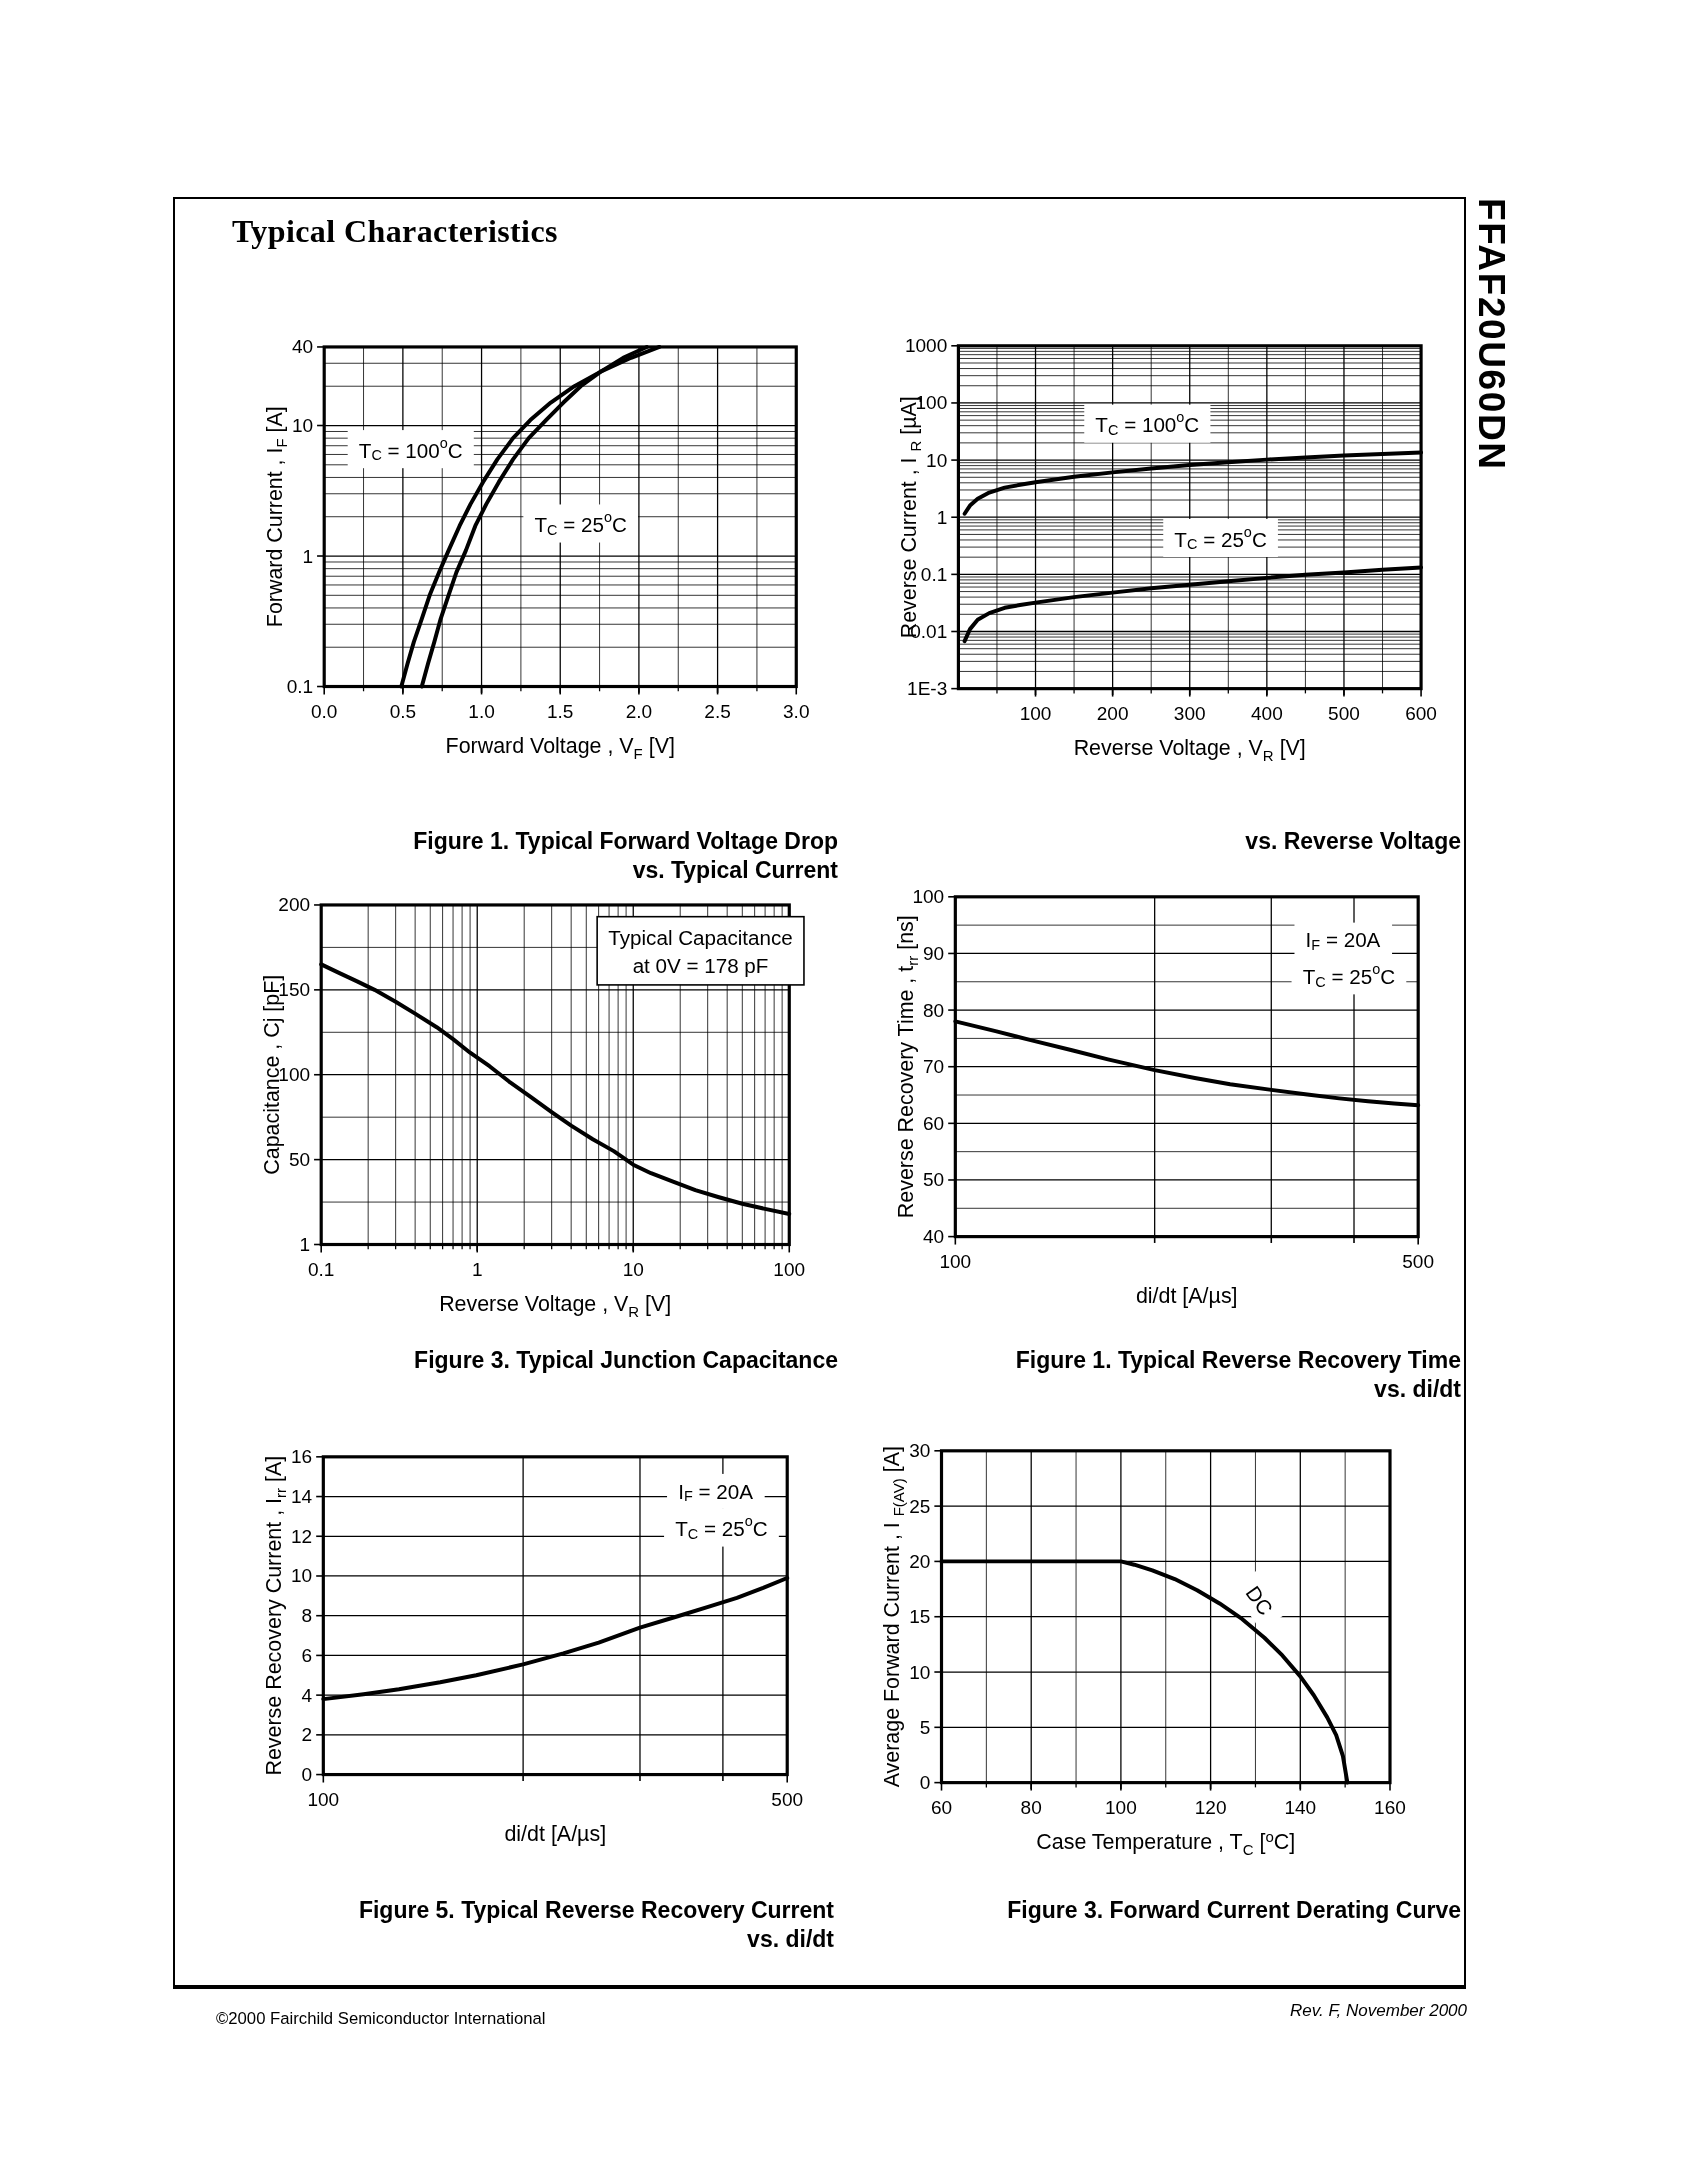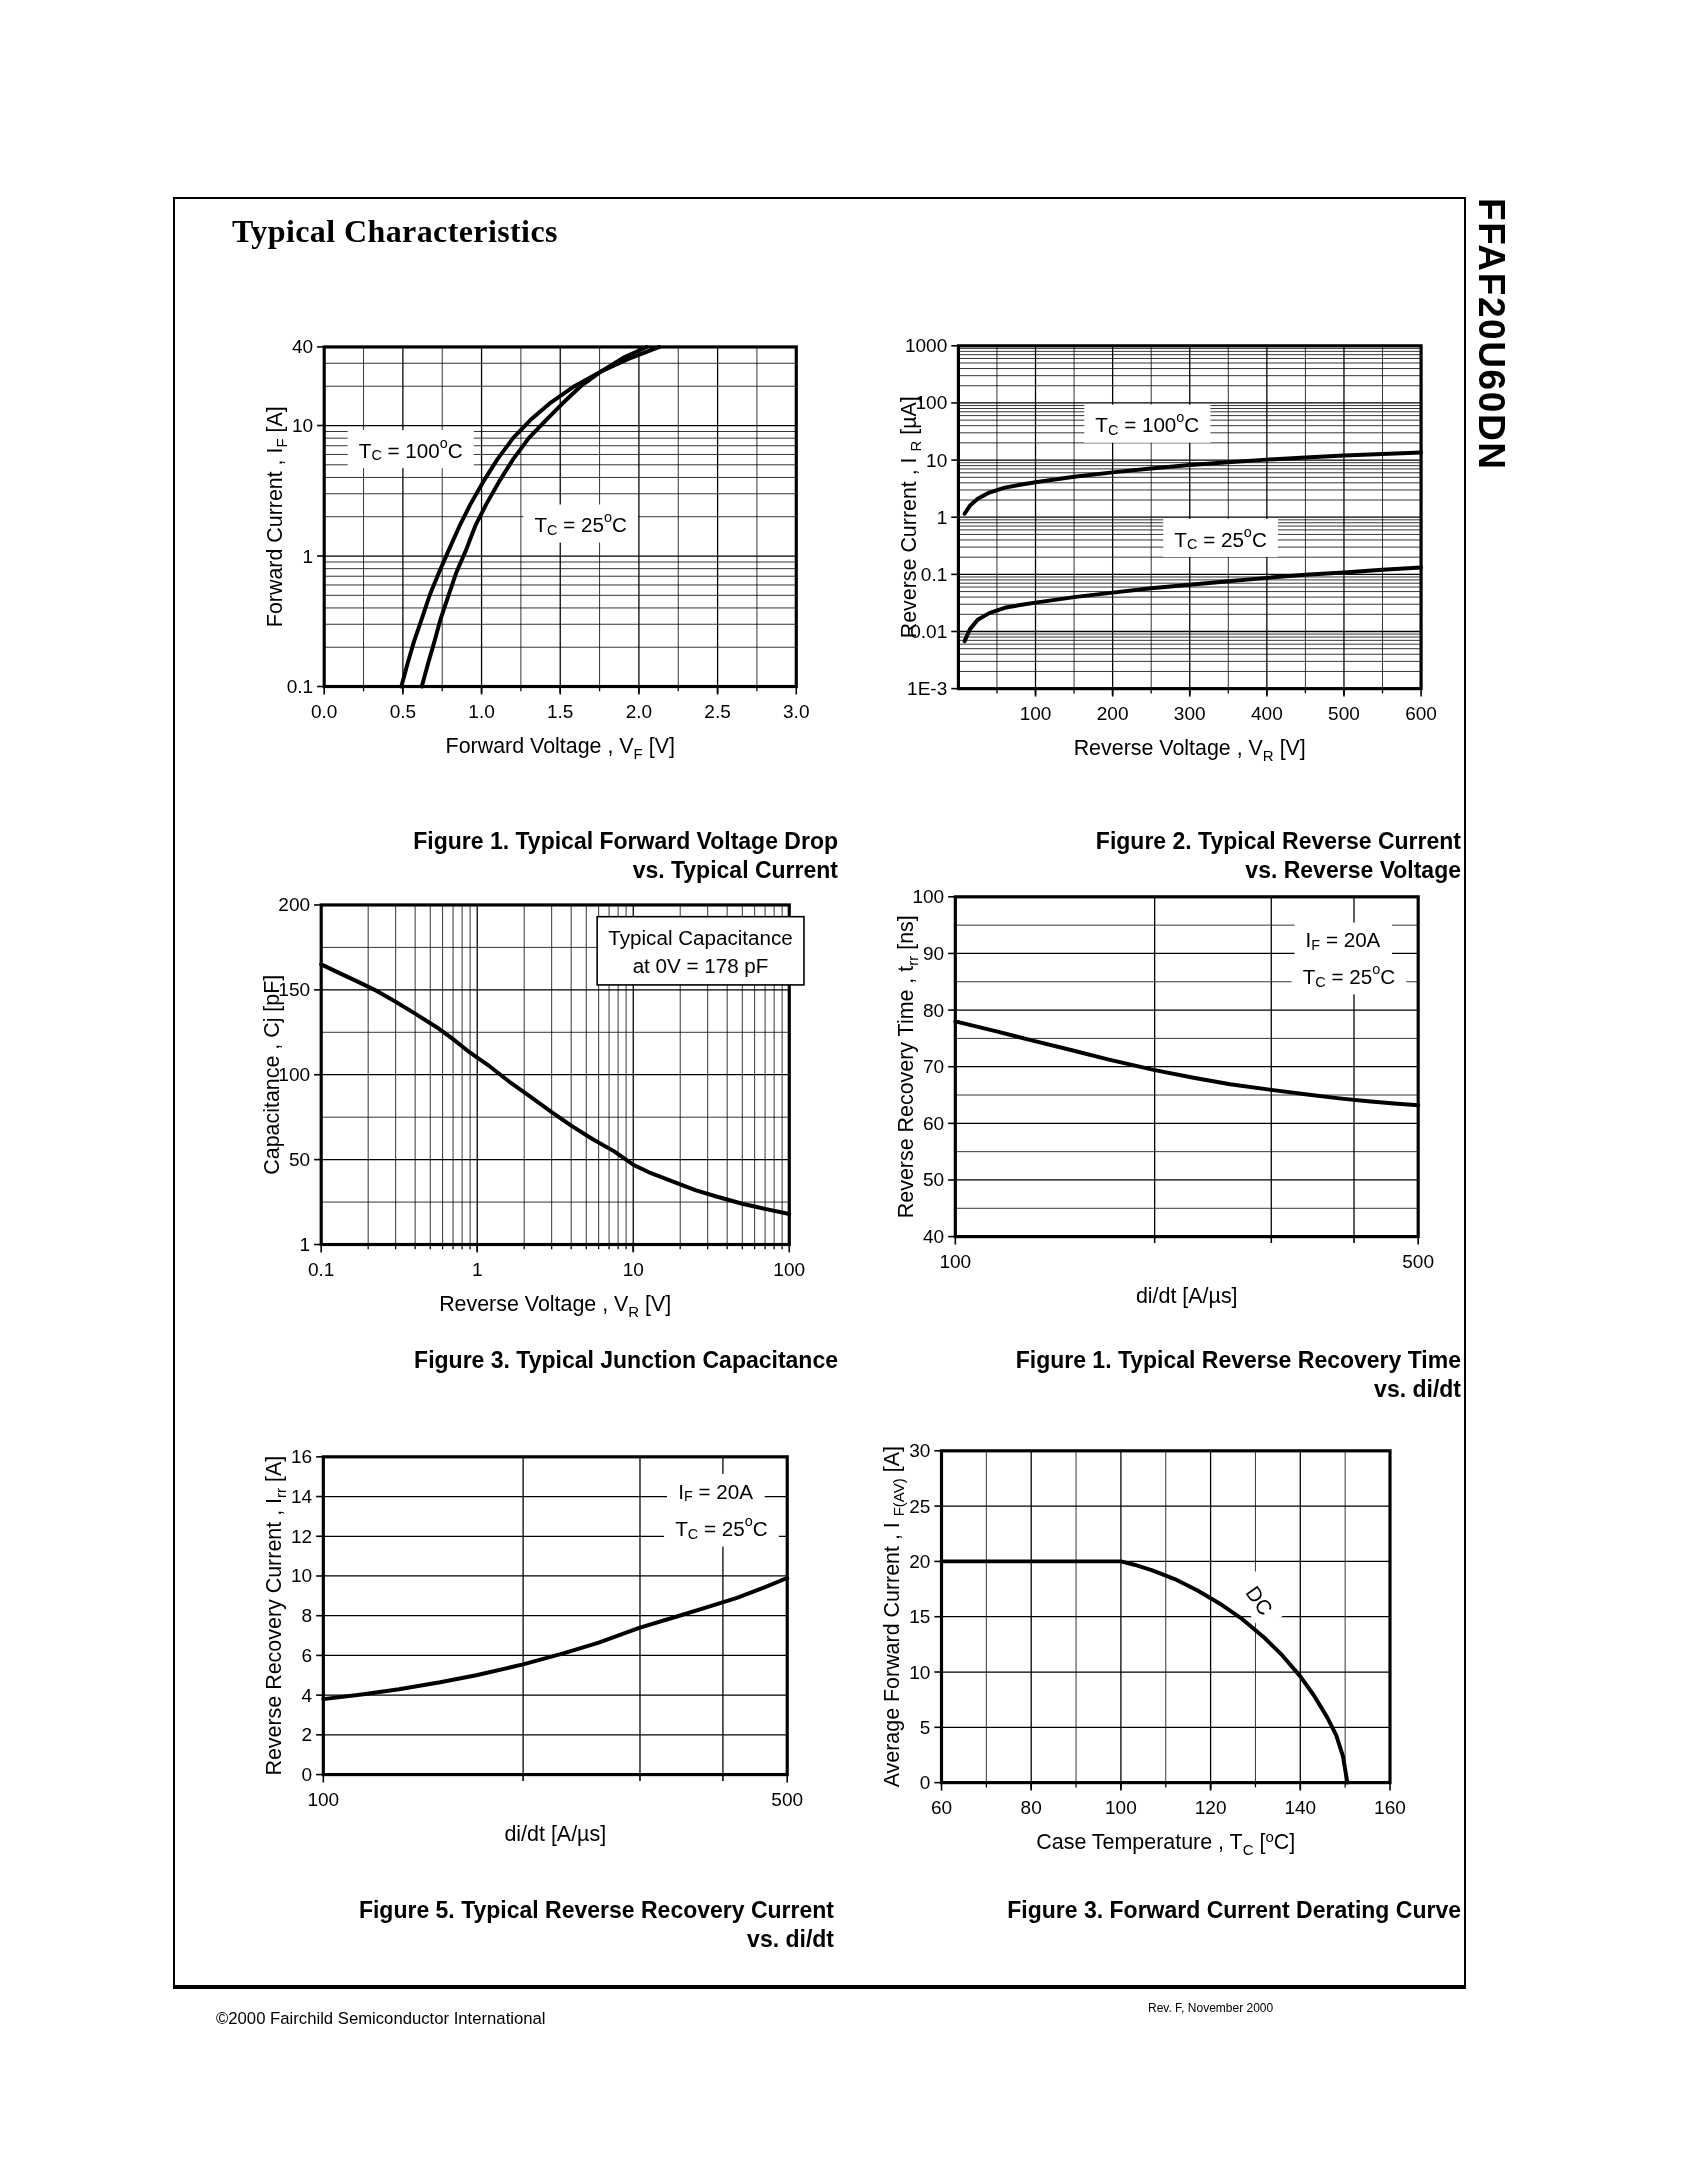--- a/index.html
+++ b/index.html
@@ -4,21 +4,21 @@
 <style>
   html,body{margin:0;padding:0;background:#fff;}
   body{width:1687px;height:2183px;position:relative;font-family:"Liberation Sans",sans-serif;color:#000;overflow:hidden;}
   .page-border{position:absolute;left:173px;top:197px;width:1289px;height:1786px;border:2.4px solid #000;border-bottom:4.8px solid #000;}
   .page-title{position:absolute;left:232px;top:213px;font-size:32px;font-weight:bold;letter-spacing:0.4px;font-family:Liberation Serif, serif;}
   .part-number{position:absolute;left:1470px;top:198px;font-size:37px;font-weight:bold;writing-mode:vertical-rl;letter-spacing:1.6px;}
   .figure-svg{position:absolute;}
   svg text{font-family:"Liberation Sans",sans-serif;fill:#000;}
   .caption{position:absolute;width:556px;text-align:right;font-size:23px;font-weight:bold;line-height:29px;}
   .footer-left{position:absolute;left:216px;top:2001px;font-size:16.7px;margin-top:8px;}
-  .footer-right{position:absolute;left:1148px;top:2001px;width:319px;text-align:left;font-size:12px;}
+  .footer-right{position:absolute;left:1148px;top:2001px;width:319px;text-align:right;font-size:17px;font-style:italic;}
 </style>
 </head>
 <body>
 
 <div class="page-border"></div>
 
 <div class="page-title">Typical Characteristics</div>
 <div class="part-number">FFAF20U60DN</div>
 
 <svg class="figure-svg" style="left:229px;top:323px" width="599" height="443" viewBox="0 0 755 558">
@@ -460,21 +460,20 @@
     </g>
     <text x="402.5" y="532" text-anchor="middle" font-size="27"><tspan>Case  Temperature , T</tspan><tspan dy="7" font-size="70%">C</tspan><tspan dy="-7"> [</tspan><tspan dy="-9" font-size="70%">o</tspan><tspan dy="9">C]</tspan></text>
     <text x="58" y="239" text-anchor="middle" dominant-baseline="central" font-size="27" transform="rotate(-90 58 239)"><tspan>Average  Forward  Current  ,  I </tspan><tspan dy="7" font-size="70%">F(AV)</tspan><tspan dy="-7"> [A]</tspan></text>
   </svg>
 
 <div class="caption" style="left:282px;top:827px">
   <div>Figure 1. Typical Forward Voltage Drop</div>
   <div>vs. Typical Current</div>
 </div>
 <div class="caption" style="left:905px;top:827px">
-  <div>Figure 2. Typical Reverse Current</div>
   <div>vs. Reverse Voltage</div>
 </div>
 <div class="caption" style="left:282px;top:1346px">
   <div>Figure 3. Typical Junction Capacitance</div>
 </div>
 <div class="caption" style="left:905px;top:1346px">
   <div>Figure 1. Typical Reverse Recovery Time</div>
   <div>vs. di/dt</div>
 </div>
 <div class="caption" style="left:278px;top:1896px">

